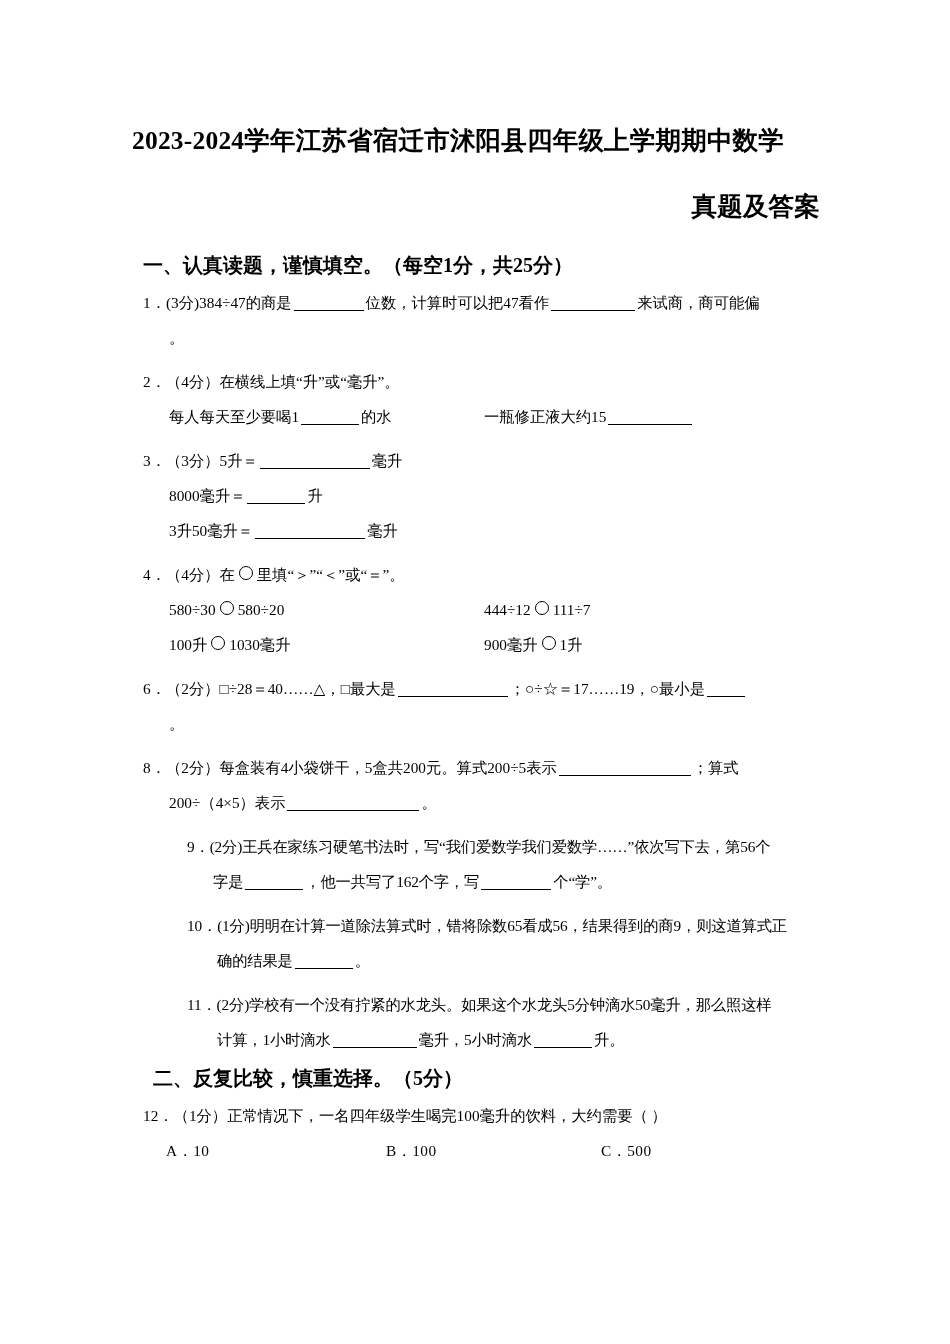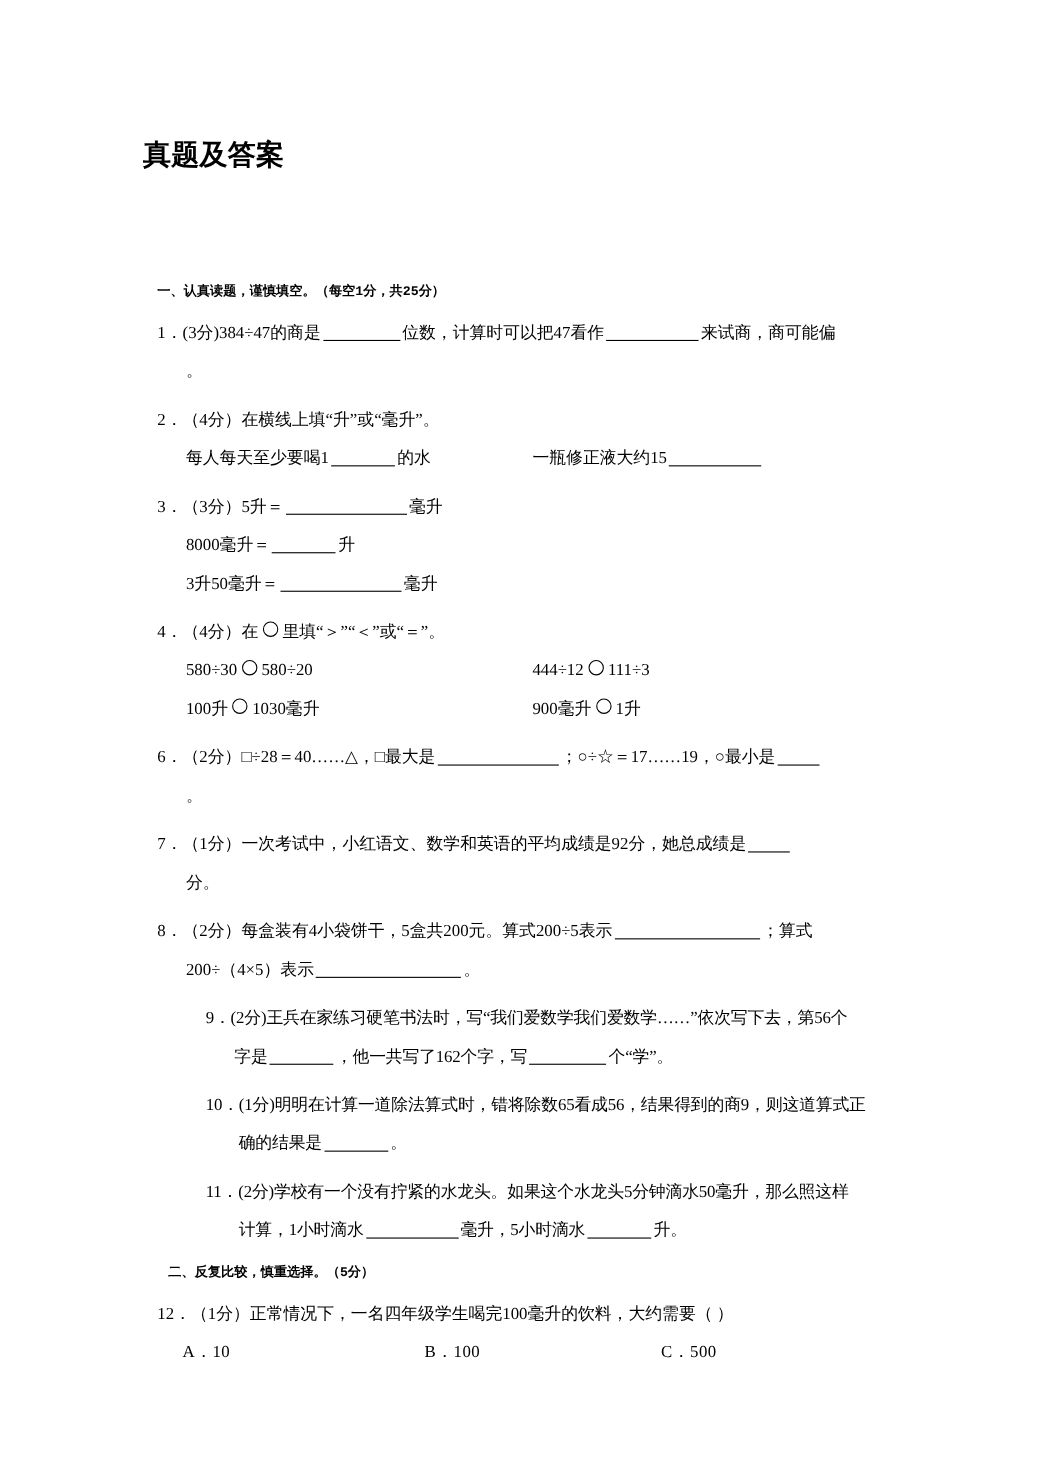--- a/index.html
+++ b/index.html
@@ -30,38 +30,38 @@
     padding-top: 108px;
     text-align: center;
     font-family: "Liberation Serif", "DejaVu Serif", serif;
     font-weight: bold;
     font-size: 25.5px;
     line-height: 66px;
     letter-spacing: 0.2px;
   }
   .doc-title .ln { display: block; }
   .doc-title .ln1 { text-align: left; padding-left: 2px; }
-  .doc-title .ln2 { text-align: left; }
+  .doc-title .ln2 { text-align: right; }
 
   
   .content {
     position: absolute;
     left: 143px;
     top: 254px;
     width: 666px;
   }
 
   
   .section-head {
     font-weight: bold;
-    font-size: 12px;
+    font-size: 20px;
     line-height: 22px;
     margin: 0 0 0 0;
     letter-spacing: 0px;
-    font-family: Liberation Mono, monospace;
+    font-family: Liberation Serif, serif;
   }
   .sec-1 { margin-top: 0px; }
   .sec-2 { margin-top: 10px; margin-left: 10px; }
 
   
   .q {
     font-size: 15.3px;
     line-height: 35px;
     margin-top: 9px;
     position: relative;
@@ -136,20 +136,21 @@
   .opts .optA { left: 23px; }
   .opts .optB { left: 243px; }
   .opts .optC { left: 458px; }
 </style>
 </head>
 <body>
 
 <div class="page">
 
   <div class="doc-title">
+    <span class="ln ln1">2023-2024学年江苏省宿迁市沭阳县四年级上学期期中数学</span>
     <span class="ln ln2">真题及答案</span>
   </div>
 
   <div class="content">
 
     <div class="section-head sec-1">一、认真读题，谨慎填空。（每空1分，共25分）</div>
 
     <div class="q">
       <span class="qline"><span>1．(3分)384÷47的商是</span><span class="blank b-lg"></span><span>位数，计算时可以把47看作</span><span class="blank b-xl"></span><span>来试商，商可能偏</span></span>
       <span class="qline indent">。</span>
@@ -166,38 +167,34 @@
     <div class="q">
       <span class="qline"><span>3．（3分）5升＝</span><span class="blank b-xxl"></span><span>毫升</span></span>
       <span class="qline indent"><span>8000毫升＝</span><span class="blank b-md"></span><span>升</span></span>
       <span class="qline indent"><span>3升50毫升＝</span><span class="blank b-xxl"></span><span>毫升</span></span>
     </div>
 
     <div class="q">
       <span class="qline"><span>4．（4分）在</span><span class="circ"></span><span>里填“＞”“＜”或“＝”。</span></span>
       <span class="row2">
         <span class="cA"><span>580÷30</span><span class="circ"></span><span>580÷20</span></span>
-        <span class="cB"><span>444÷12</span><span class="circ"></span><span>111÷3</span></span>
+        <span class="cB"><span>444÷12</span><span class="circ"></span><span>111÷7</span></span>
       </span>
       <span class="row2">
         <span class="cA"><span>100升</span><span class="circ"></span><span>1030毫升</span></span>
         <span class="cB"><span>900毫升</span><span class="circ"></span><span>1升</span></span>
       </span>
     </div>
 
 
     <div class="q">
       <span class="qline"><span>6．（2分）□÷28＝40……△，□最大是</span><span class="blank b-xxl"></span><span>；○÷☆＝17……19，○最小是</span><span class="blank b-xs"></span></span>
       <span class="qline indent">。</span>
     </div>
 
-    <div class="q">
-      <span class="qline"><span>7．（1分）一次考试中，小红语文、数学和英语的平均成绩是92分，她总成绩是</span><span class="blank b-xs"></span></span>
-      <span class="qline indent">分。</span>
-    </div>
 
     <div class="q">
       <span class="qline"><span>8．（2分）每盒装有4小袋饼干，5盒共200元。算式200÷5表示</span><span class="blank b-wide"></span><span>；算式</span></span>
       <span class="qline indent"><span>200÷（4×5）表示</span><span class="blank b-wide"></span><span>。</span></span>
     </div>
 
     <div class="q tight">
       <span class="qline">9．(2分)王兵在家练习硬笔书法时，写“我们爱数学我们爱数学……”依次写下去，第56个</span>
       <span class="qline indent"><span>字是</span><span class="blank b-md"></span><span>，他一共写了162个字，写</span><span class="blank b-lg"></span><span>个“学”。</span></span>
     </div>

